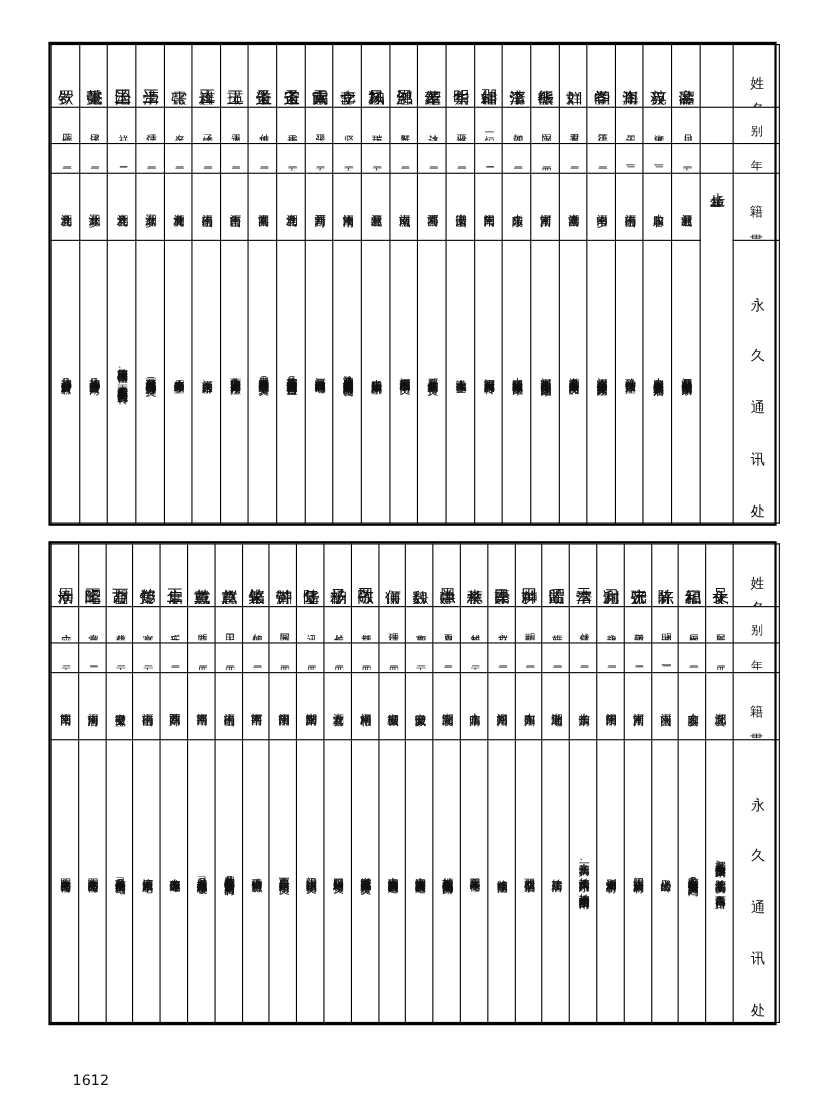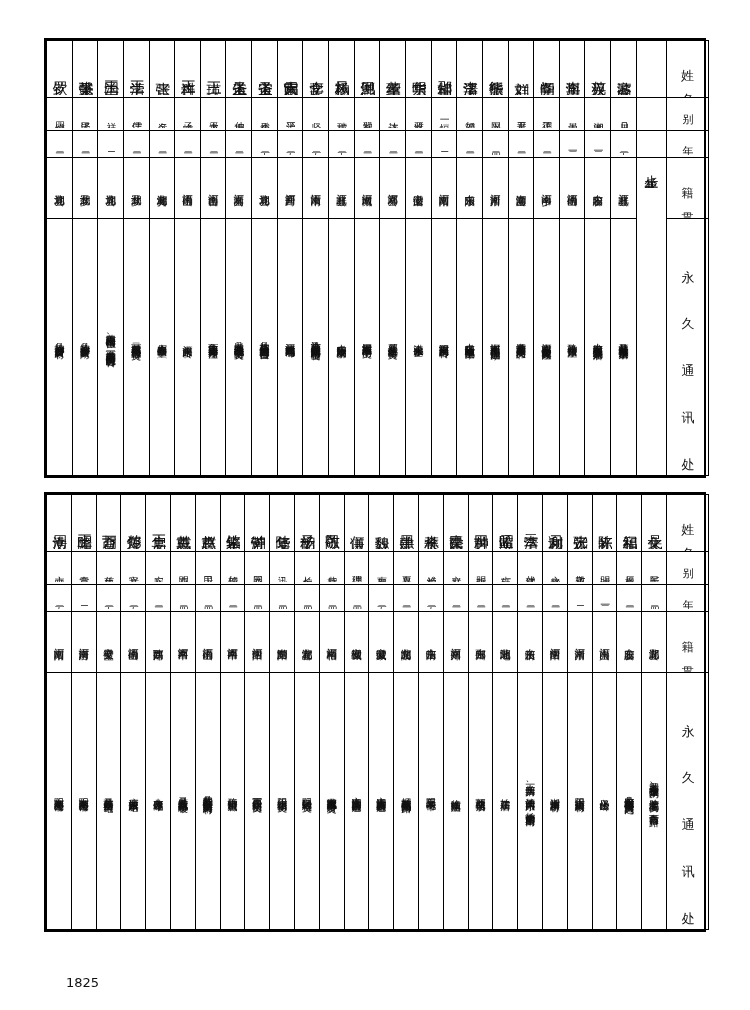--- a/index.html
+++ b/index.html
@@ -927,14 +927,14 @@
               <span class="v">郧县东梅乡盘道李家沟一、胶济北关东安街二、青岛市台西二路</span>
             </td>
             <td class="lblcol">
               <span class="v">永 久 通 讯 处</span>
             </td>
           </tr>
       </tbody>
     </table>
   </div>
 
-  <div class="pagenum">1825</div>
+  <div class="pagenum">1612</div>
 </div>
 
 </body></html>

